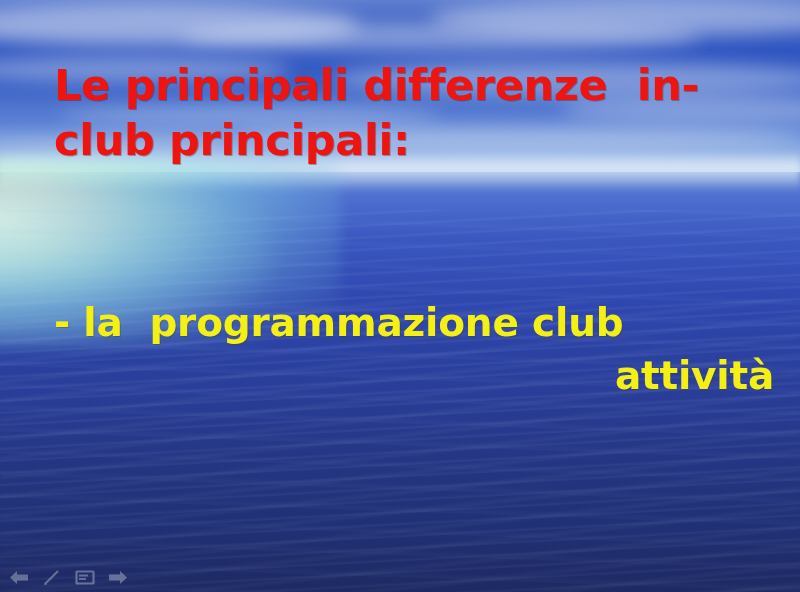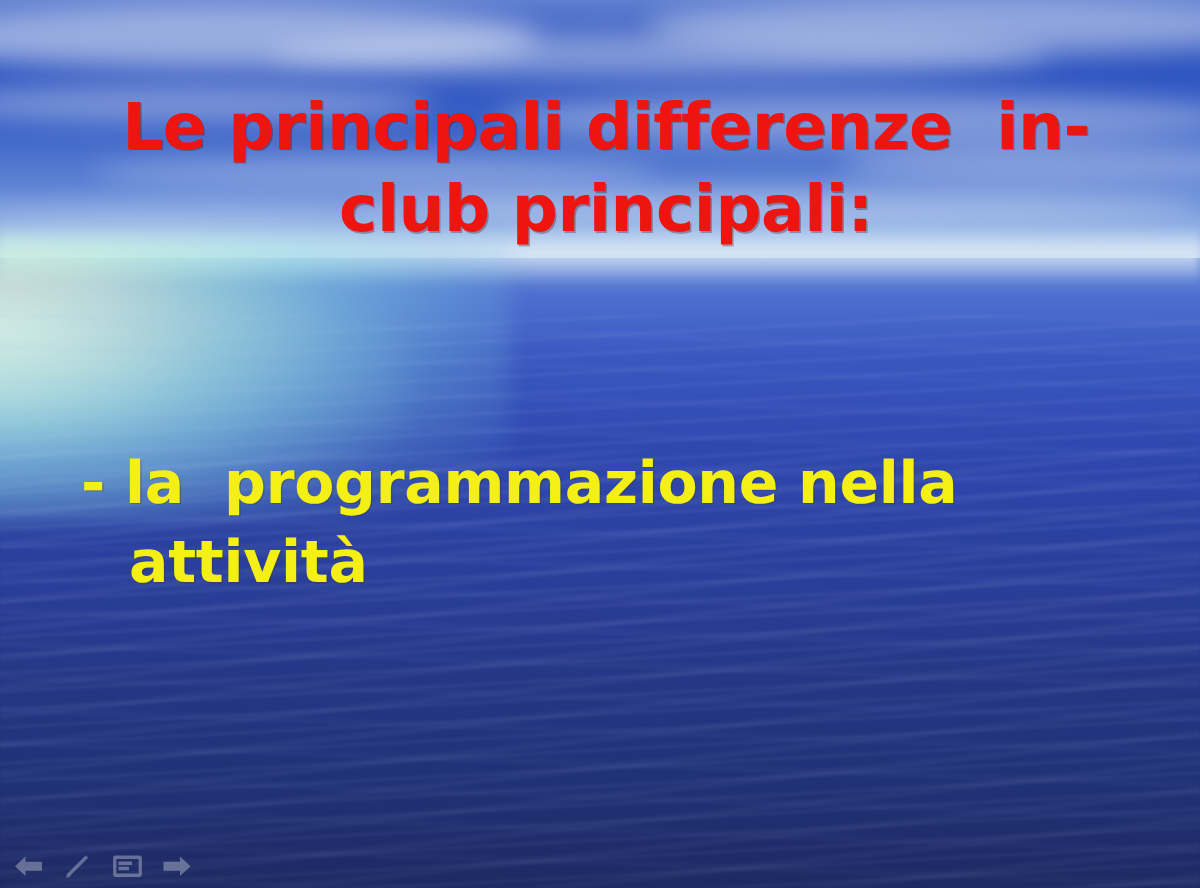--- a/index.html
+++ b/index.html
@@ -146,21 +146,20 @@
   .content {
     position: absolute;
     inset: 0;
   }
 
   .title-block {
     position: absolute;
     left: 54px;
     top: 58px;
     width: 700px;
-    text-align: center;
   }
   .title-line {
     color: #ee1410;
     font-size: 43px;
     font-weight: bold;
     line-height: 55px;
     letter-spacing: -0.3px;
     white-space: pre;
     text-shadow: 1px 1px 0 rgba(70,0,0,0.30);
   }
@@ -173,21 +172,21 @@
   }
   .body-line {
     color: #f4ef15;
     font-size: 39px;
     font-weight: bold;
     line-height: 53px;
     letter-spacing: -0.2px;
     white-space: pre;
     text-shadow: 1px 1px 0 rgba(60,60,0,0.28);
   }
-  .body-line.indent { padding-left: 32px; }
+  .body-line.indent { padding-left: 32px; text-align: right; }
 
   
   .navbar {
     position: absolute;
     left: 8px;
     bottom: 6px;
     display: flex;
     align-items: center;
     gap: 11px;
     opacity: 0.42;
@@ -230,21 +229,21 @@
   </div>
 
   <div class="content">
 
     <div class="title-block">
       <div class="title-line">Le principali differenze  in-</div>
       <div class="title-line">club principali:</div>
     </div>
 
     <div class="body-block">
-      <div class="body-line">- la  programmazione nella</div>
+      <div class="body-line">- la  programmazione club</div>
       <div class="body-line indent">attività</div>
     </div>
 
   </div>
 
   <div class="navbar">
 
     <div class="nav-btn">
       <span>
         <svg width="20" height="15" viewBox="0 0 20 15">

